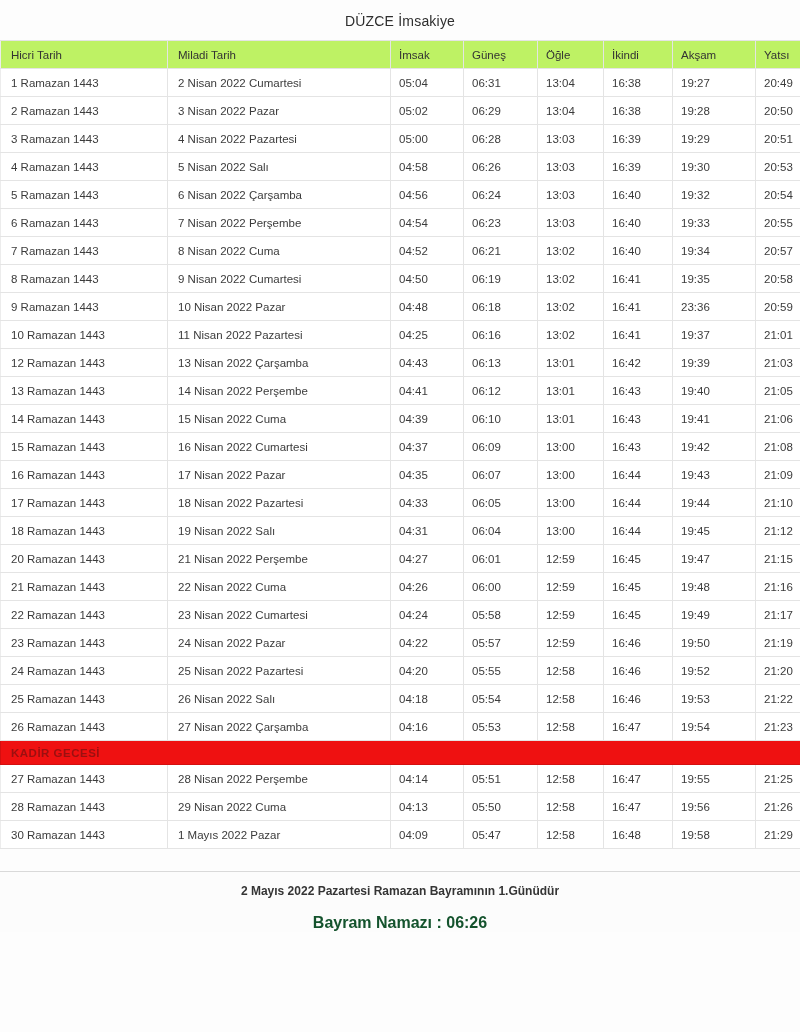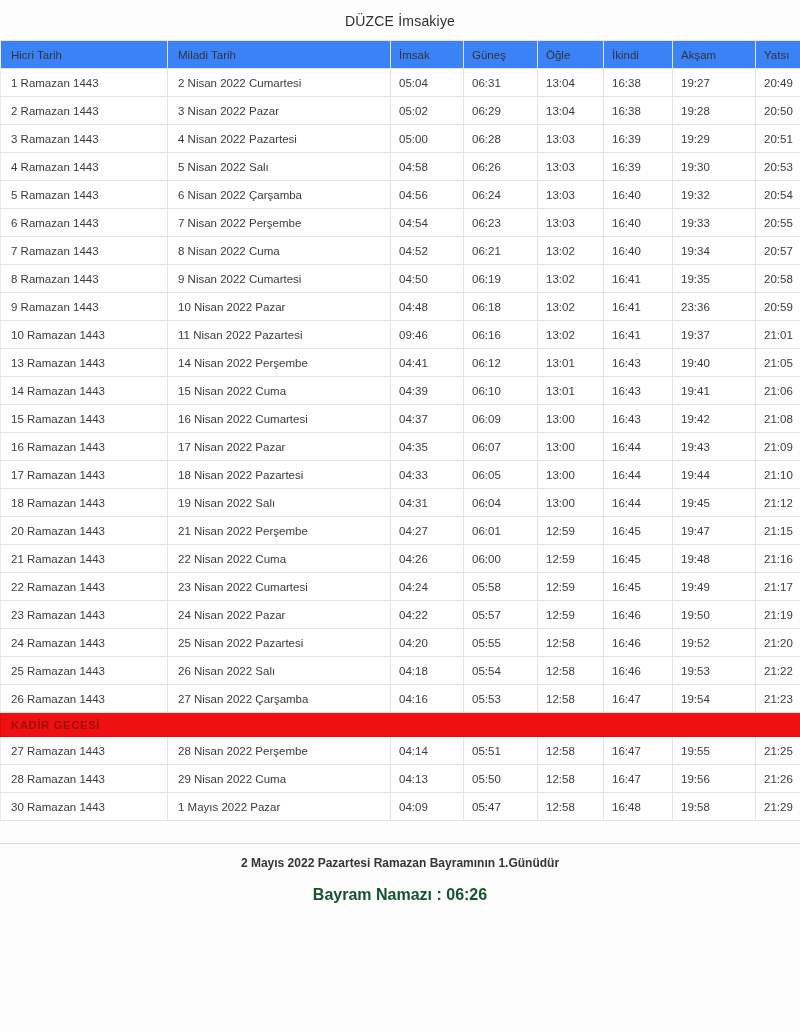--- a/index.html
+++ b/index.html
@@ -37,21 +37,21 @@
     padding: 0 10px;
     text-align: left;
     font-weight: normal;
     color: #3b3b3b;
     white-space: nowrap;
     overflow: hidden;
     background: #ffffff;
   }
   table.imsakiye th {
     color: #333333;
-    background: #3b82f6;
+    background: #bef264;
   }
   table.imsakiye td.time, table.imsakiye th.time {
     padding: 0 8px;
   }
   tr.banner-row td {
     background: #ef1111;
     color: #9b1010;
     font-weight: bold;
     font-size: 11.5px;
     height: 23px;
@@ -195,26 +195,36 @@
           <td class="time">04:48</td>
           <td class="time">06:18</td>
           <td class="time">13:02</td>
           <td class="time">16:41</td>
           <td class="time">23:36</td>
           <td class="time">20:59</td>
         </tr>
         <tr>
           <td>10 Ramazan 1443</td>
           <td>11 Nisan 2022 Pazartesi</td>
-          <td class="time">09:46</td>
+          <td class="time">04:25</td>
           <td class="time">06:16</td>
           <td class="time">13:02</td>
           <td class="time">16:41</td>
           <td class="time">19:37</td>
           <td class="time">21:01</td>
+        </tr>
+        <tr>
+          <td>12 Ramazan 1443</td>
+          <td>13 Nisan 2022 Çarşamba</td>
+          <td class="time">04:43</td>
+          <td class="time">06:13</td>
+          <td class="time">13:01</td>
+          <td class="time">16:42</td>
+          <td class="time">19:39</td>
+          <td class="time">21:03</td>
         </tr>
         <tr>
           <td>13 Ramazan 1443</td>
           <td>14 Nisan 2022 Perşembe</td>
           <td class="time">04:41</td>
           <td class="time">06:12</td>
           <td class="time">13:01</td>
           <td class="time">16:43</td>
           <td class="time">19:40</td>
           <td class="time">21:05</td>

